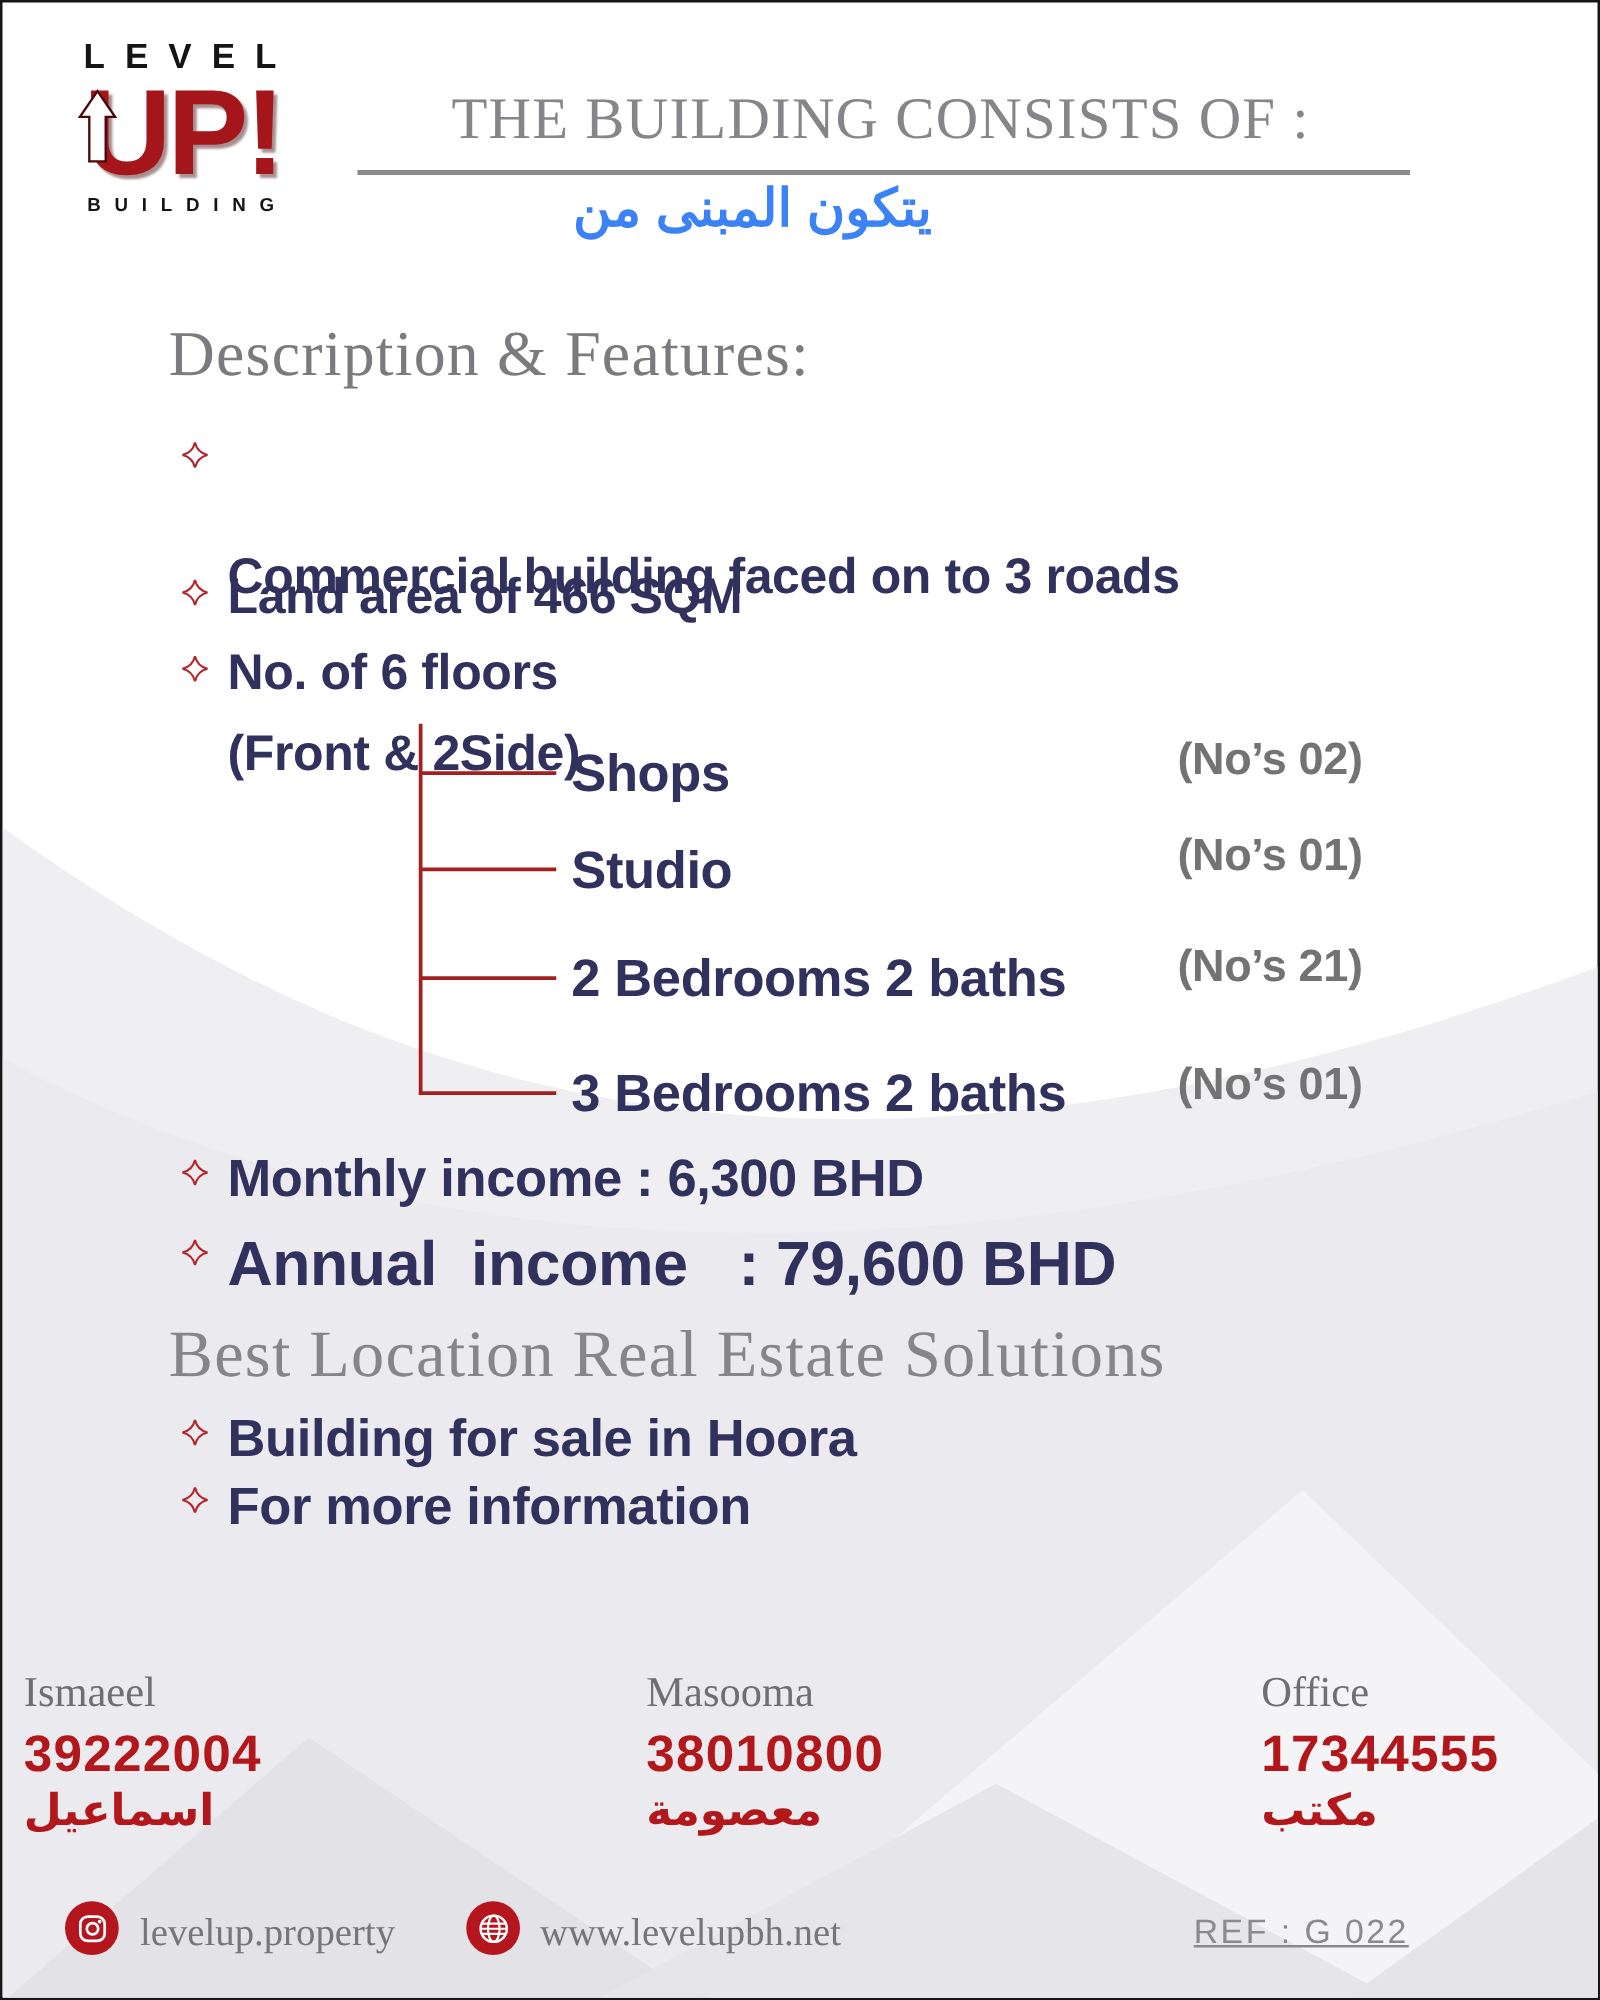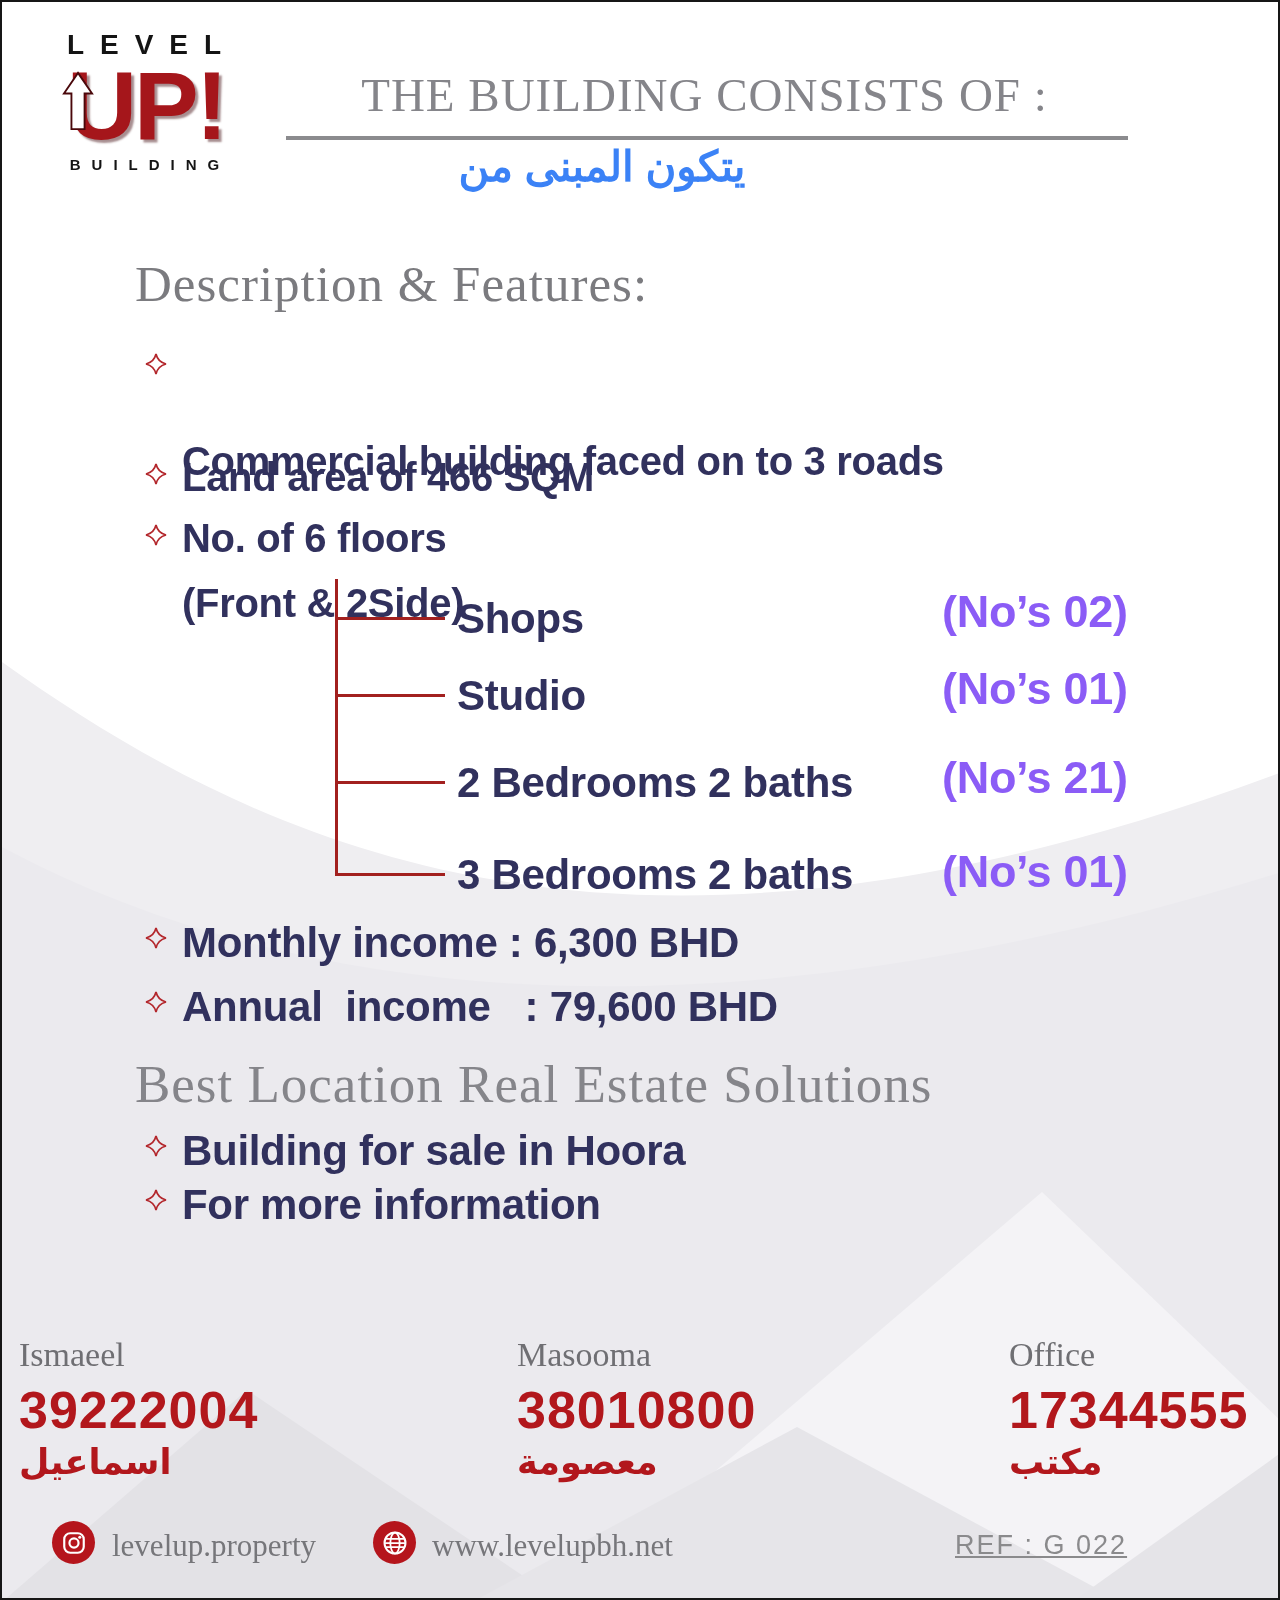--- a/index.html
+++ b/index.html
@@ -30,26 +30,26 @@
   .serif-heading{position:absolute;font-family:"Liberation Serif",serif;color:#7b7b7f;font-size:51px;letter-spacing:1px;}
 
   
   .bullet{position:absolute;display:flex;align-items:flex-start;gap:15px;}
   .spark{width:22px;height:22px;margin-top:9px;flex:none;}
   .bullet .txt{font-size:40px;font-weight:700;color:#31315d;letter-spacing:-0.3px;line-height:1.18;white-space:pre;}
 
   
   .tree-line{position:absolute;background:#a2201f;}
   .floor-label{position:absolute;left:455px;font-size:42px;font-weight:700;color:#31315d;letter-spacing:-0.3px;white-space:pre;}
-  .floor-count{position:absolute;left:940px;font-size:45px;font-weight:700;color:#8b5cf6;letter-spacing:-0.3px;white-space:pre;}
+  .floor-count{position:absolute;left:940px;font-size:36px;font-weight:700;color:#737373;letter-spacing:-0.3px;white-space:pre;}
 
   
   .contact-col{position:absolute;top:1334px;width:240px;text-align:left;}
   .contact-name{font-family:"Liberation Serif",serif;font-size:34px;color:#6f6f73;}
-  .contact-phone{font-size:52px;font-weight:700;color:#b2171c;margin-top:6px;letter-spacing:1px;}
+  .contact-phone{font-size:41px;font-weight:700;color:#b2171c;margin-top:6px;letter-spacing:1px;}
   .contact-ar{font-family:"DejaVu Sans",sans-serif;font-size:35px;font-weight:700;color:#b2171c;margin-top:2px;direction:rtl;}
 
   
   .icon-circle{position:absolute;width:43px;height:43px;border-radius:50%;background:#b5151c;
                display:flex;align-items:center;justify-content:center;}
   .footer-text{position:absolute;font-family:"Liberation Serif",serif;font-size:31px;color:#76767a;}
   .ref-text{position:absolute;left:953px;top:1528px;font-size:27px;color:#8a8a8c;letter-spacing:2px;text-decoration:underline;}
 </style>
 </head>
 <body>
@@ -124,21 +124,21 @@
   <div class="bullet layer" style="left:143px;top:916px;">
     <svg class="spark" viewBox="0 0 22 22">
         <path d="M11 1 C12.2 6 16 9.8 21 11 C16 12.2 12.2 16 11 21 C9.8 16 6 12.2 1 11 C6 9.8 9.8 6 11 1 Z" fill="none" stroke="#b3272c" stroke-width="1.7"></path>
       </svg>
     <div class="txt" style="font-size:42px;">Monthly income : 6,300 BHD</div>
   </div>
   <div class="bullet layer" style="left:143px;top:980px;">
     <svg class="spark" viewBox="0 0 22 22">
         <path d="M11 1 C12.2 6 16 9.8 21 11 C16 12.2 12.2 16 11 21 C9.8 16 6 12.2 1 11 C6 9.8 9.8 6 11 1 Z" fill="none" stroke="#b3272c" stroke-width="1.7"></path>
       </svg>
-    <div class="txt" style="font-size:42px;">Annual  income   : 79,600 BHD</div>
+    <div class="txt" style="font-size:50px;">Annual  income   : 79,600 BHD</div>
   </div>
 
   <div class="serif-heading layer" style="left:133px;top:1052px;font-size:53px;color:#85858a;">Best Location Real Estate Solutions</div>
 
   <div class="bullet layer" style="left:143px;top:1124px;">
     <svg class="spark" viewBox="0 0 22 22">
         <path d="M11 1 C12.2 6 16 9.8 21 11 C16 12.2 12.2 16 11 21 C9.8 16 6 12.2 1 11 C6 9.8 9.8 6 11 1 Z" fill="none" stroke="#b3272c" stroke-width="1.7"></path>
       </svg>
     <div class="txt" style="font-size:42px;">Building for sale in Hoora</div>
   </div>

